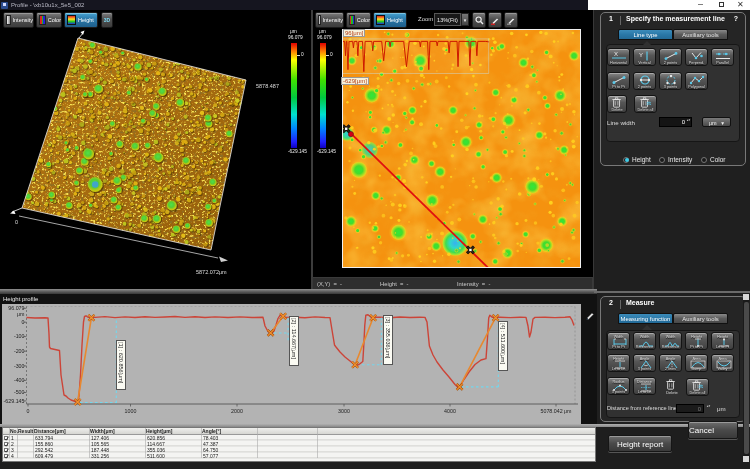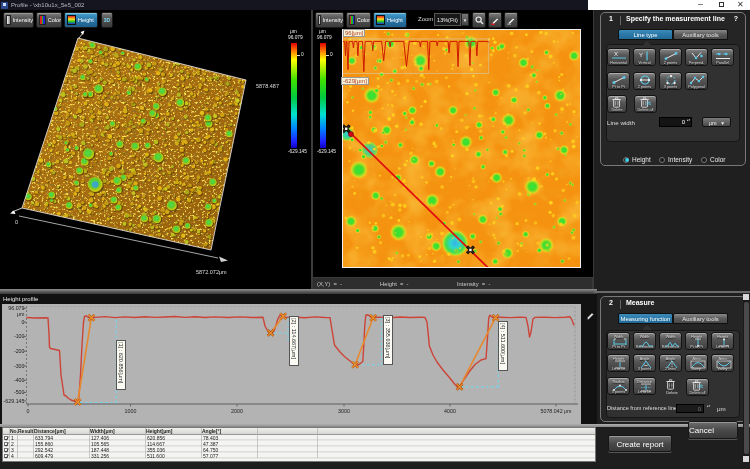--- a/index.html
+++ b/index.html
@@ -2530,18 +2530,18 @@
       <line x1="9" y1="5" x2="9" y2="10" stroke="#e8e8e8" stroke-width="0.7"></line>
       <path d="M10 7 q3 -2 5 0 M10 9 q3 -2 5 0" stroke="#5bc8e8" stroke-width="1" fill="none"></path>
     </svg>
     <div class="lab">Delete all</div>
   </div>
 <div class="abs" style="left:607px;top:404.8px;font-size:5.6px;color:#ddd;">Distance from reference line</div>
 <div class="abs" style="left:676px;top:403.5px;width:28px;height:9.5px;background:#1b1b1b;border:1px solid #000;color:#777;font-size:6px;text-align:right;line-height:9px;padding-right:2px;">0</div>
 <div class="abs" style="left:706px;top:403.5px;width:5px;height:9.5px;font-size:3.5px;color:#bbb;line-height:4.8px;text-align:center;">▴▾</div>
 <div class="abs" style="left:717px;top:404.5px;font-size:6.2px;color:#ddd;">μm</div>
 
-<div class="abs" style="left:608px;top:434.5px;width:64px;height:17.5px;background:linear-gradient(#6e6e6e,#4a4a4a 50%,#3a3a3a);border:1px solid #161616;border-radius:2px;box-shadow:inset 0 1px 0 #999, 0 1px 0 #555;color:#fff;font-size:8px;text-align:center;line-height:17px;">Create report</div>
+<div class="abs" style="left:608px;top:434.5px;width:64px;height:17.5px;background:linear-gradient(#6e6e6e,#4a4a4a 50%,#3a3a3a);border:1px solid #161616;border-radius:2px;box-shadow:inset 0 1px 0 #999, 0 1px 0 #555;color:#fff;font-size:8px;text-align:center;line-height:17px;">Height report</div>
 <div class="abs" style="left:688px;top:421px;width:50px;height:17.5px;background:linear-gradient(#6e6e6e,#4a4a4a 50%,#3a3a3a);border:1px solid #161616;border-radius:2px;box-shadow:inset 0 1px 0 #999, 0 1px 0 #555;color:#fff;font-size:8px;text-align:left;line-height:17px;">Cancel</div>
 <div class="abs" style="left:743px;top:294px;width:6px;height:168px;background:#1a1a1a;"></div>
 <div class="abs" style="left:743px;top:294px;width:6px;height:6px;background:#d8d8d8;"></div>
 <div class="abs" style="left:743px;top:456px;width:6px;height:6px;background:#d8d8d8;"></div>
 <div class="abs" style="left:743.5px;top:302px;width:5px;height:152px;background:#4a4a4a;border-radius:2px;"></div>
 
 </body></html>

